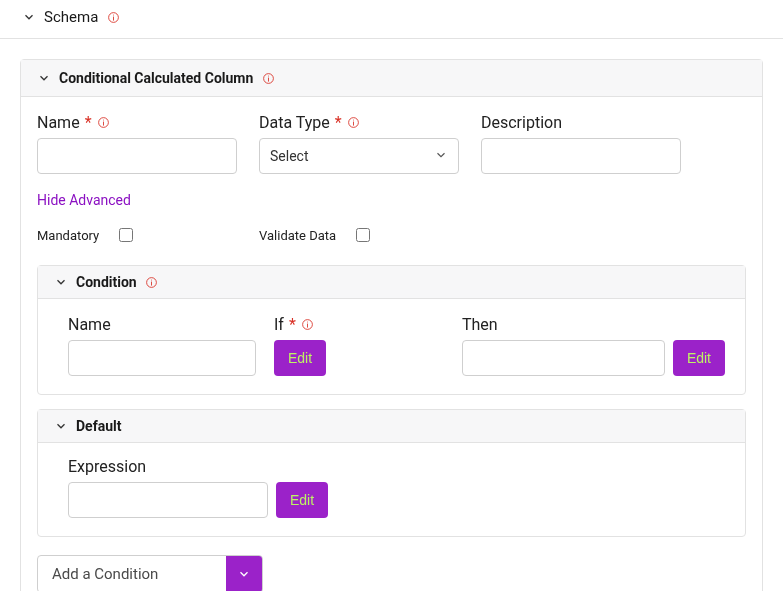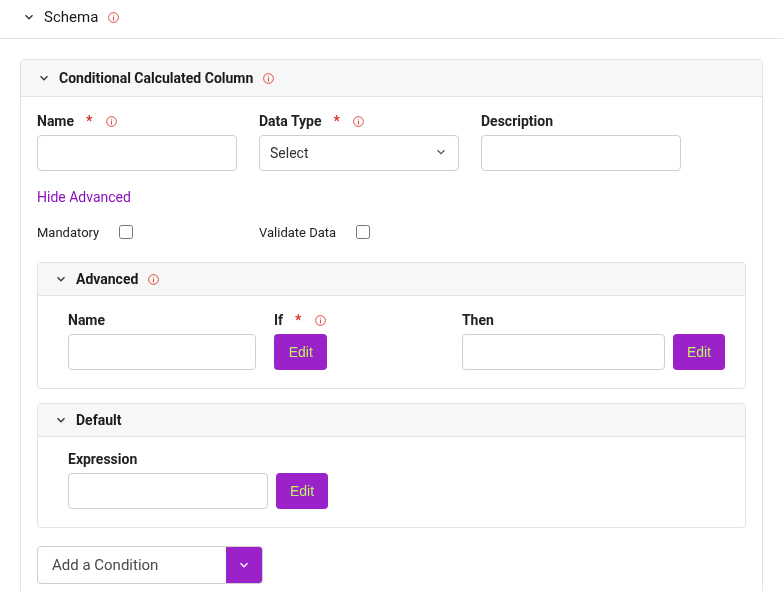--- a/index.html
+++ b/index.html
@@ -52,24 +52,23 @@
   .content { padding: 20px 20px 16px 20px; }
   .pad16 { padding: 16px; }
   .row {
     display: flex;
     gap: 22px;
   }
   .col { display: flex; flex-direction: column; gap: 6px; flex: 0 0 200px; }
   .label-row {
     display: flex;
     align-items: center;
-    gap: 12px;
-    font-size: 14px;
+    gap: 5px;
+    font-size: 16px;
     color: #222;
-    font-weight: bold;
   }
   .req { color: #d93025; }
   input[type="text"].text-input,
   .select {
     height: 36px;
     border: 1px solid #cfcfcf;
     border-radius: 4px;
     padding: 0 10px;
     font-size: 14px;
     background: #fff;
@@ -265,21 +264,21 @@
         </div>
 
         
         <div class="subpanel">
           <div class="panel-header">
             <span class="chevron-down-icon">
               <svg viewBox="0 0 24 24">
                   <polyline points="6 9 12 15 18 9"></polyline>
                 </svg>
             </span>
-            <span>Advanced</span>
+            <span>Condition</span>
             <span class="info-icon">
               <svg viewBox="0 0 24 24">
                   <circle cx="12" cy="12" r="9"></circle>
                   <line x1="12" y1="7.5" x2="12" y2="7.5" stroke-linecap="round"></line>
                   <line x1="12" y1="11" x2="12" y2="17" stroke-linecap="round"></line>
                 </svg>
             </span>
           </div>
           <div class="subpanel-body">
             <div class="cond-row">

